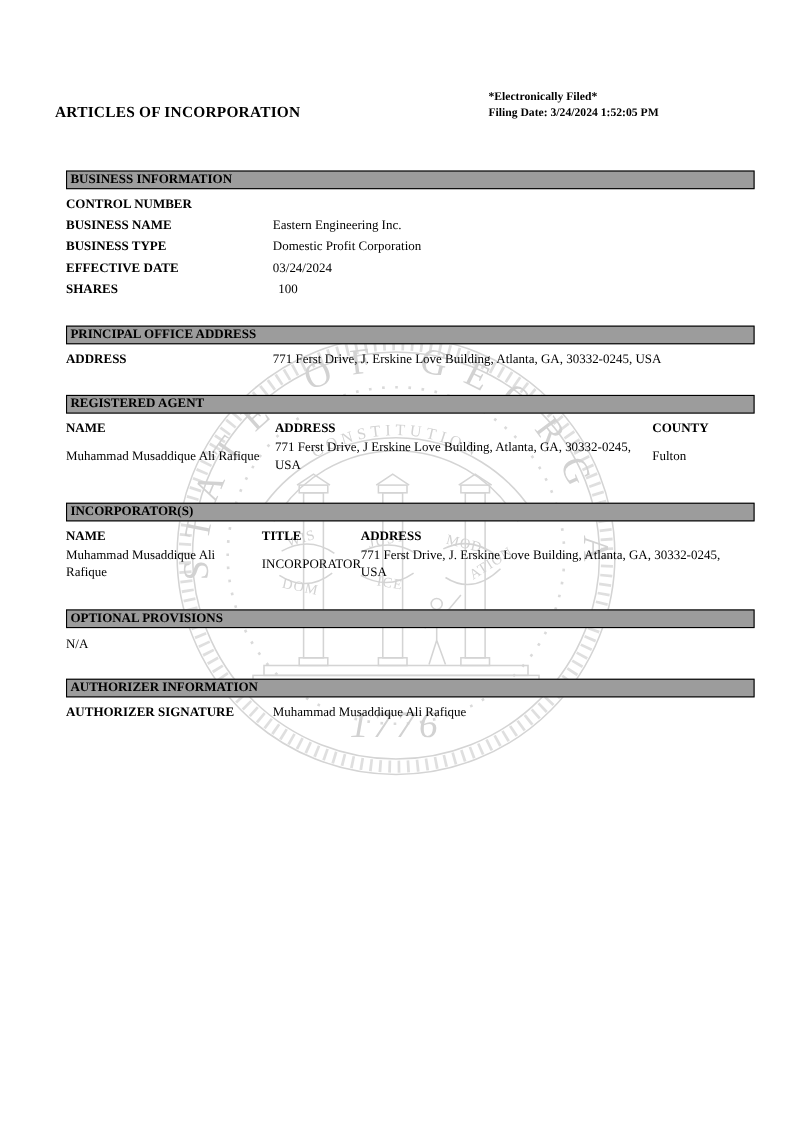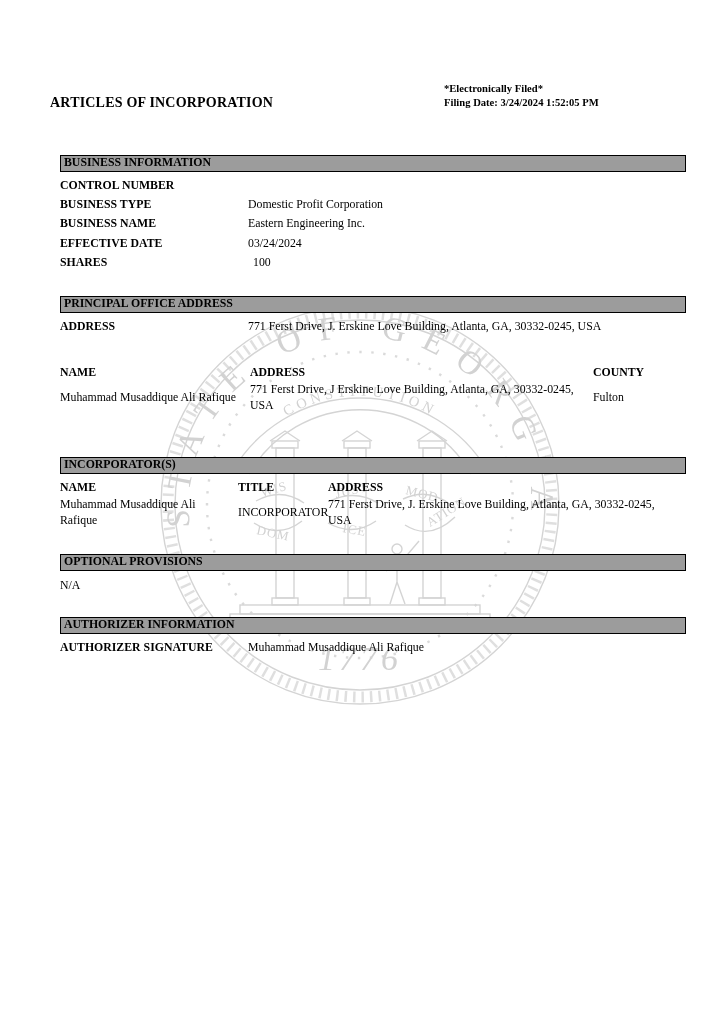--- a/index.html
+++ b/index.html
@@ -128,26 +128,26 @@
       </div>
     </header>
 
     <section class="sec s1">
       <div class="bar">BUSINESS INFORMATION</div>
       <div class="kv-rows">
         <div class="kv-row">
           <div class="k">CONTROL NUMBER</div>
         </div>
         <div class="kv-row">
+          <div class="k">BUSINESS NAME</div>
+          <div class="v">Eastern Engineering Inc.</div>
+        </div>
+        <div class="kv-row">
           <div class="k">BUSINESS TYPE</div>
           <div class="v">Domestic Profit Corporation</div>
-        </div>
-        <div class="kv-row">
-          <div class="k">BUSINESS NAME</div>
-          <div class="v">Eastern Engineering Inc.</div>
         </div>
         <div class="kv-row">
           <div class="k">EFFECTIVE DATE</div>
           <div class="v">03/24/2024</div>
         </div>
         <div class="kv-row indent-val">
           <div class="k">SHARES</div>
           <div class="v">100</div>
         </div>
       </div>
@@ -157,20 +157,21 @@
       <div class="bar">PRINCIPAL OFFICE ADDRESS</div>
       <div class="kv-rows">
         <div class="kv-row">
           <div class="k">ADDRESS</div>
           <div class="v">771 Ferst Drive, J. Erskine Love Building, Atlanta, GA, 30332-0245, USA</div>
         </div>
       </div>
     </section>
 
     <section class="sec s3">
+      <div class="bar">REGISTERED AGENT</div>
       <div class="tbl tbl-ra">
         <div class="th">NAME</div>
         <div class="th">ADDRESS</div>
         <div class="th">COUNTY</div>
         <div class="td name">Muhammad Musaddique Ali Rafique</div>
         <div class="td addr">771 Ferst Drive, J Erskine Love Building, Atlanta, GA, 30332-0245, USA</div>
         <div class="td county">Fulton</div>
       </div>
     </section>
 

